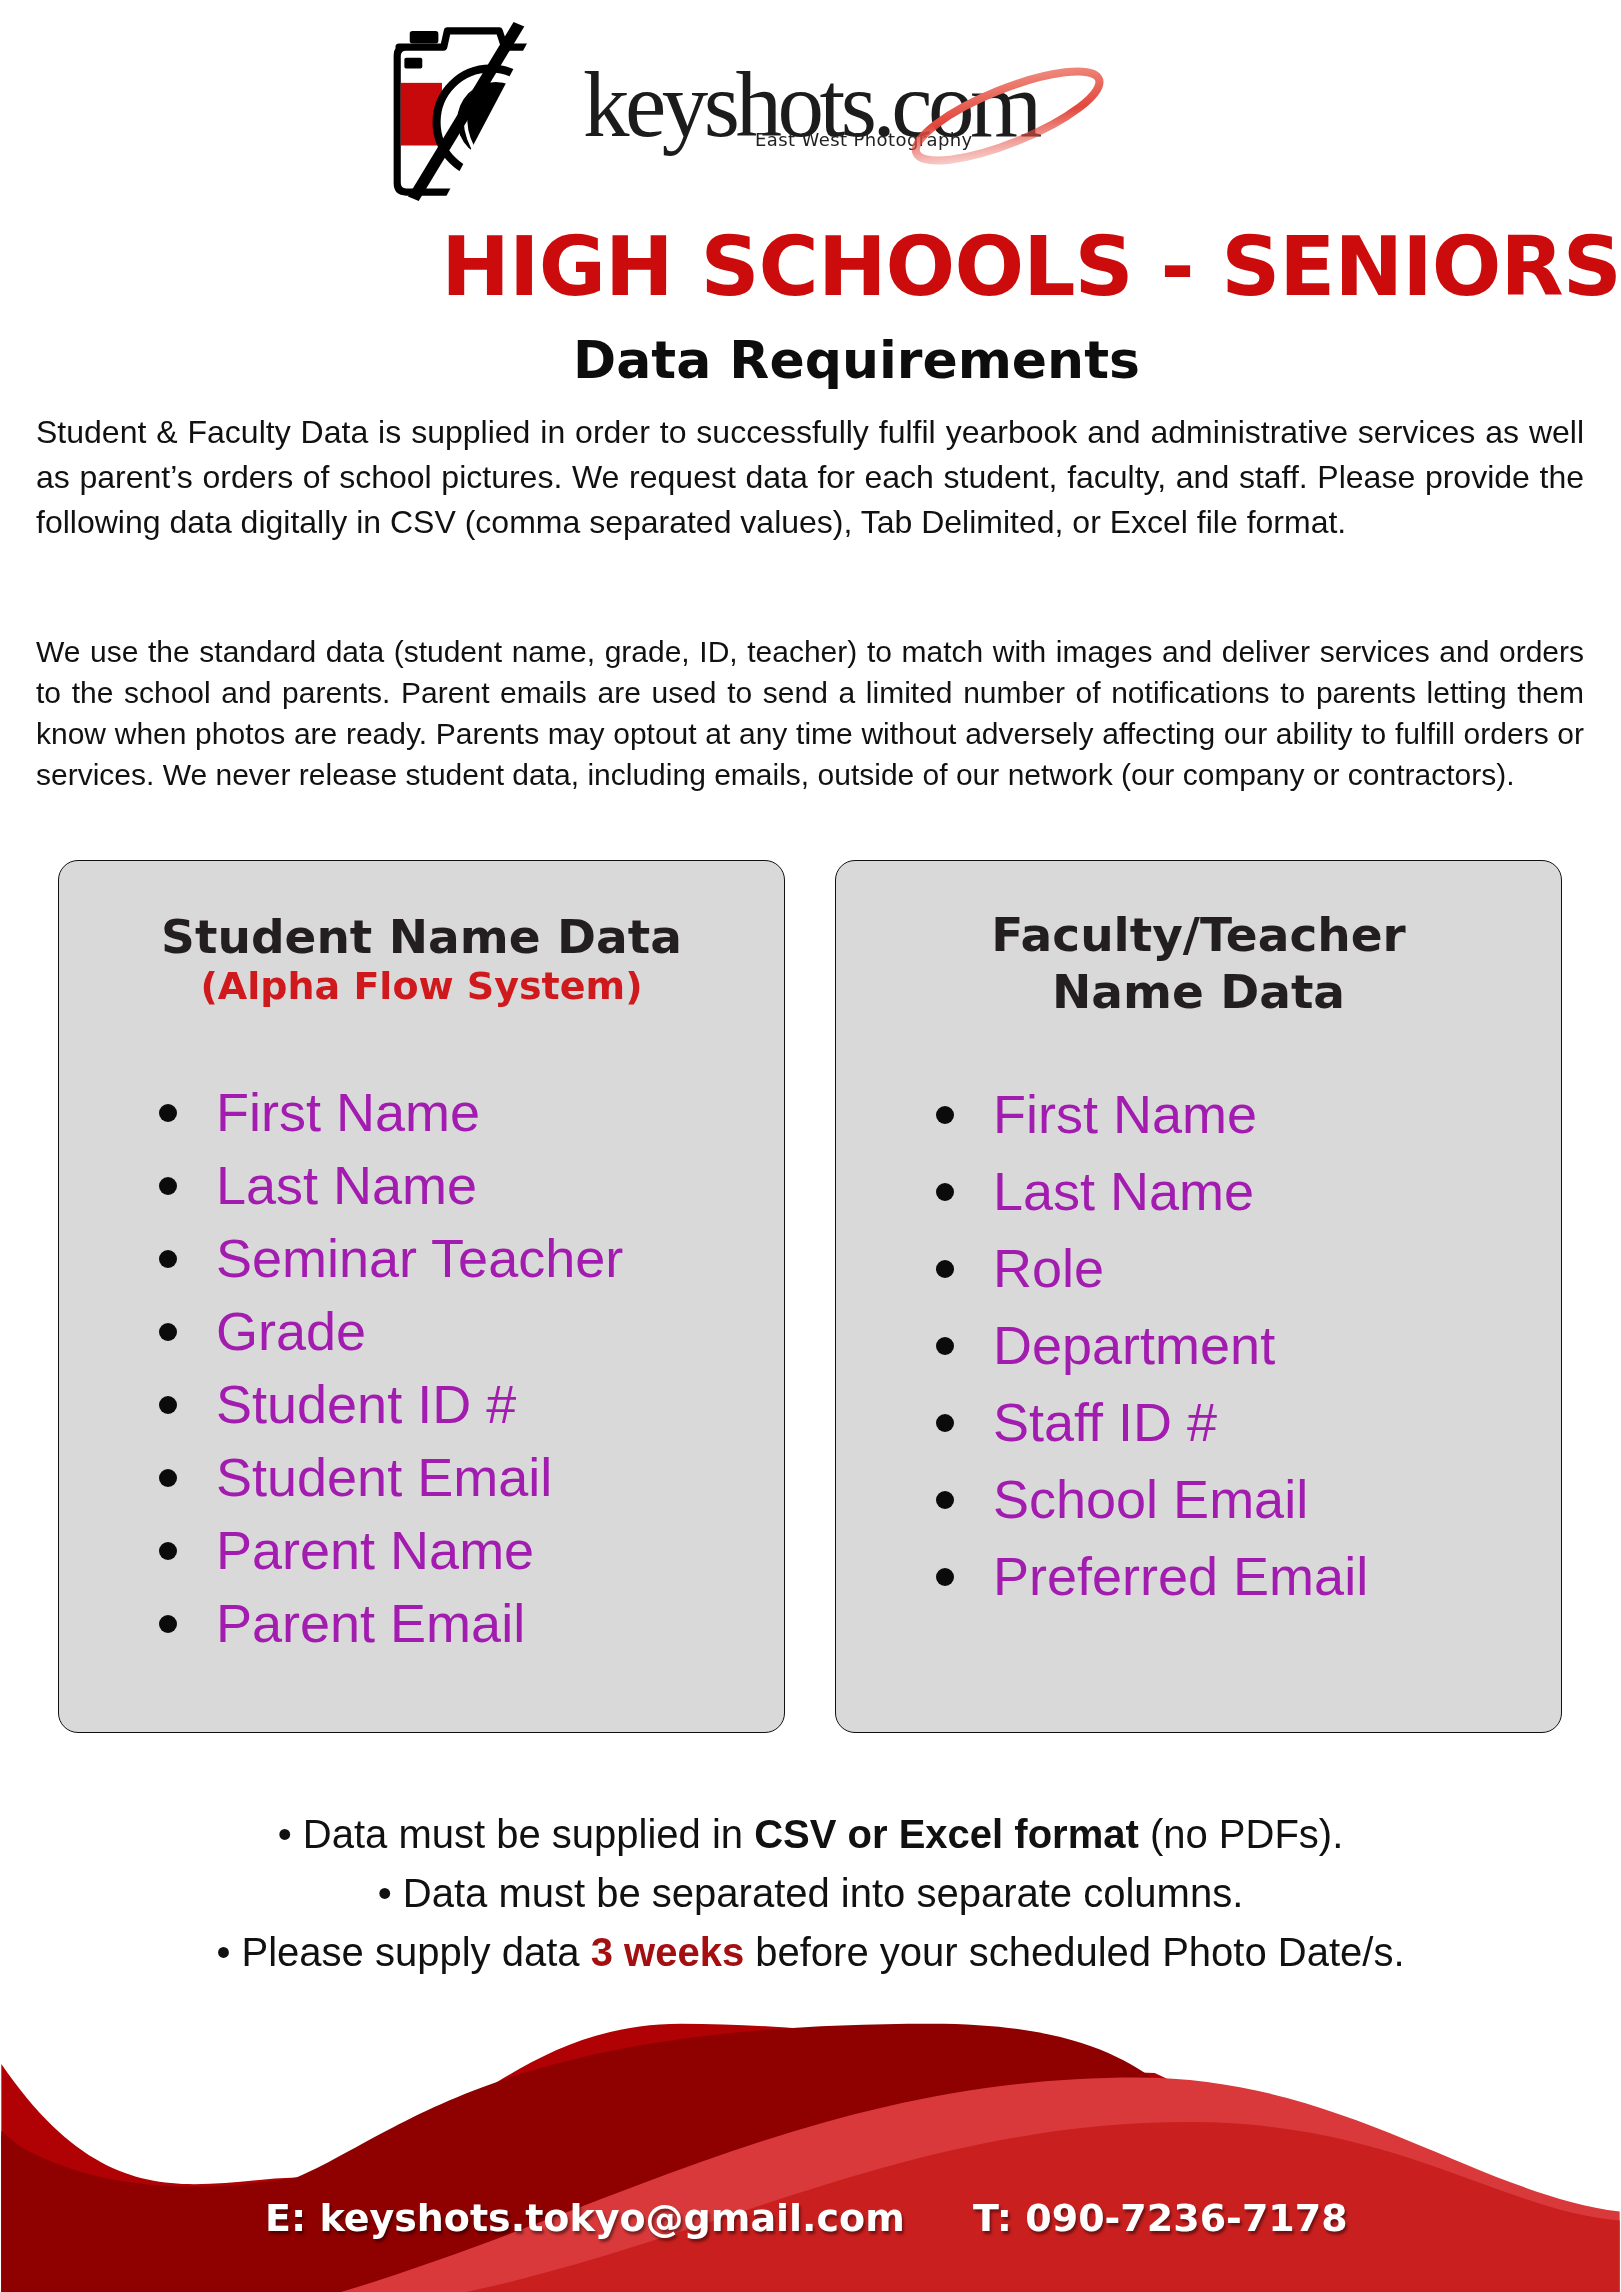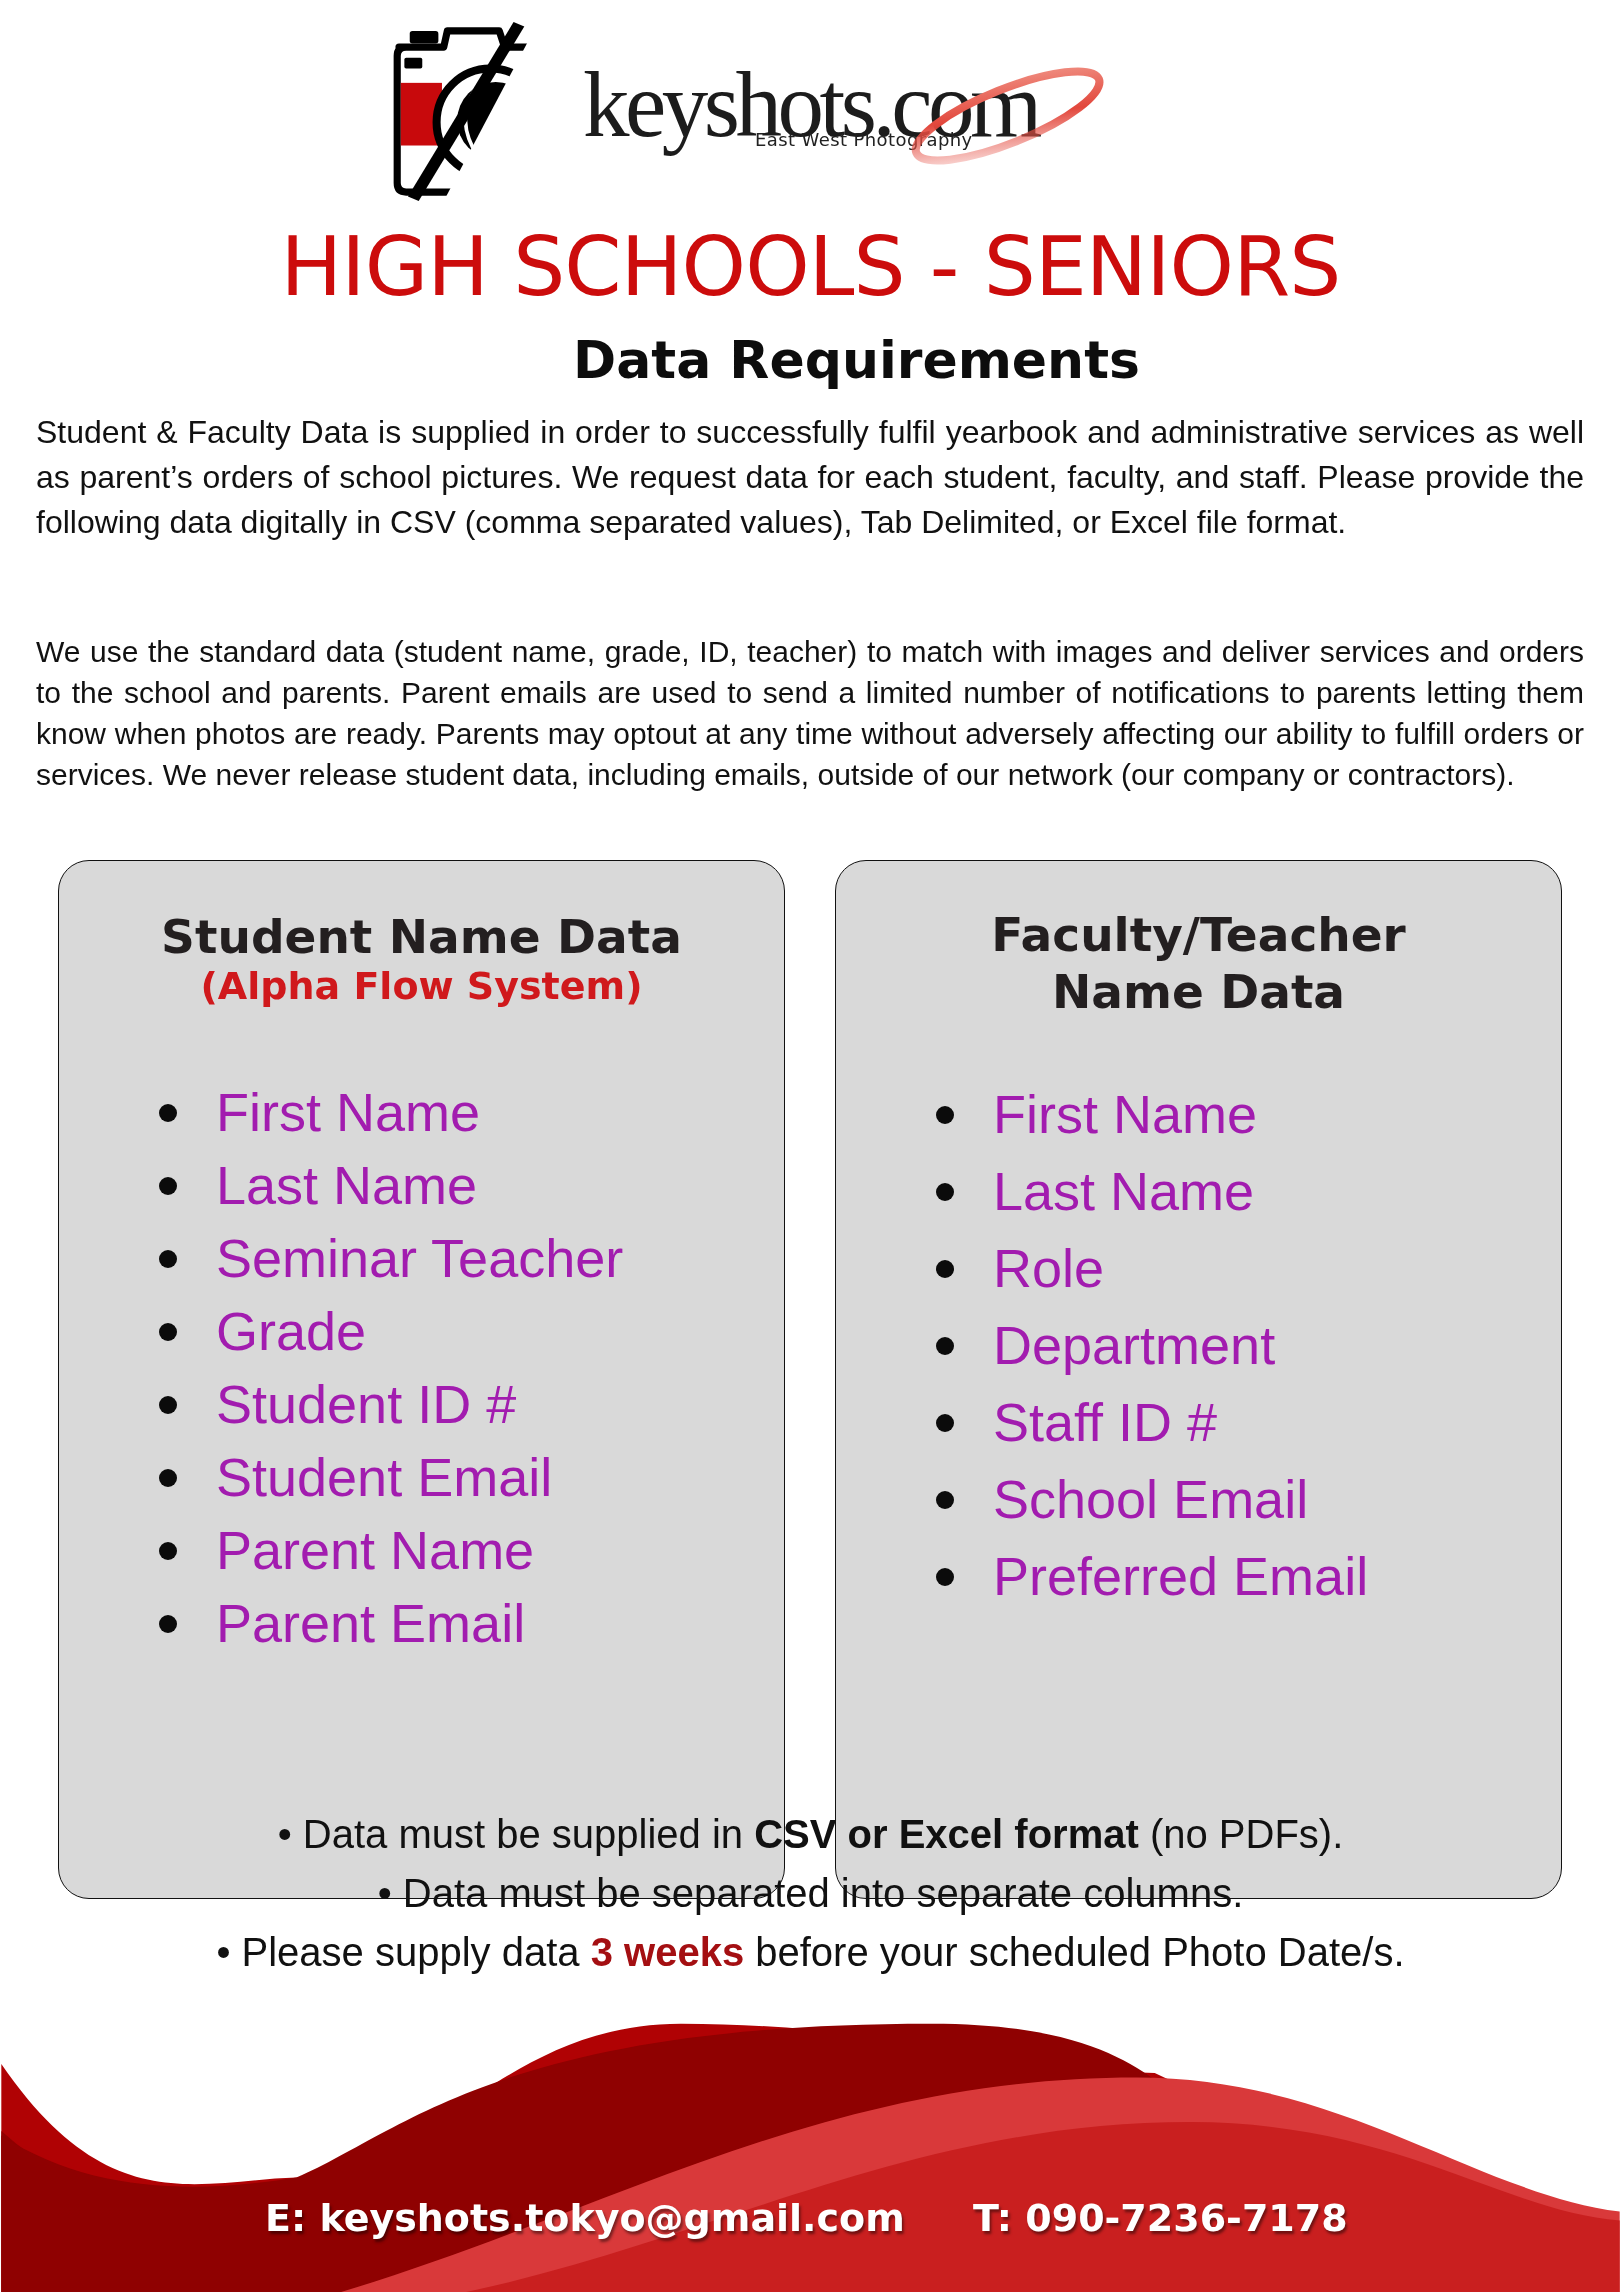--- a/index.html
+++ b/index.html
@@ -20,40 +20,40 @@
       font-family: "Liberation Serif", serif;
       font-size: 93px; letter-spacing: -4.5px; color: #1c1c1c;
       line-height: 1;
     }
     .tagline {
       position: absolute; left: 374px; top: 107px;
       font-family: "DejaVu Sans", sans-serif;
       font-size: 18px; color: #222; letter-spacing: 0.4px;
     }
     .title {
-      position: absolute; left: 0; top: 219px; width: 1621px; text-align: center;
-      font-family: "DejaVu Sans", sans-serif; font-weight: normal;
+      position: absolute; left: 0; top: 219px; width: 1621px; text-align: right;
+      font-family: "DejaVu Sans", sans-serif; font-weight: bold;
       font-size: 82px; color: #cc0c0c; letter-spacing: -0.9px;
       transform: scaleX(1.0);
     }
     .subtitle {
       position: absolute; left: 0; top: 330px; width: 1621px; text-align: center;
       font-family: "DejaVu Sans", sans-serif; font-weight: bold;
       font-size: 52px; color: #0d0d0d; padding-left: 46px;
     }
     .para {
       position: absolute; left: 36px; width: 1548px;
       font-family: "Liberation Sans", sans-serif;
       color: #111; text-align: justify;
     }
     .para1 { top: 410px; font-size: 32px; line-height: 45px; }
     .para2 { top: 631px; font-size: 30px; line-height: 41px; }
     .card {
-      position: absolute; top: 860px; height: 1039px;
-      background: #d9d9d9; border: 1.8px solid #111; border-radius: 31px;
+      position: absolute; top: 860px; height: 873px;
+      background: #d9d9d9; border: 1.8px solid #111; border-radius: 20px;
       box-sizing: border-box;
     }
     .card-left { left: 58px; width: 727px; }
     .card-right { left: 835px; width: 727px; }
     .card-title {
       position: absolute; left: 0; width: 100%; text-align: center;
       font-family: "DejaVu Sans", sans-serif; font-weight: bold;
       color: #231f20; font-size: 47px; line-height: 57px;
     }
     .card-left .card-title { top: 47px; }

